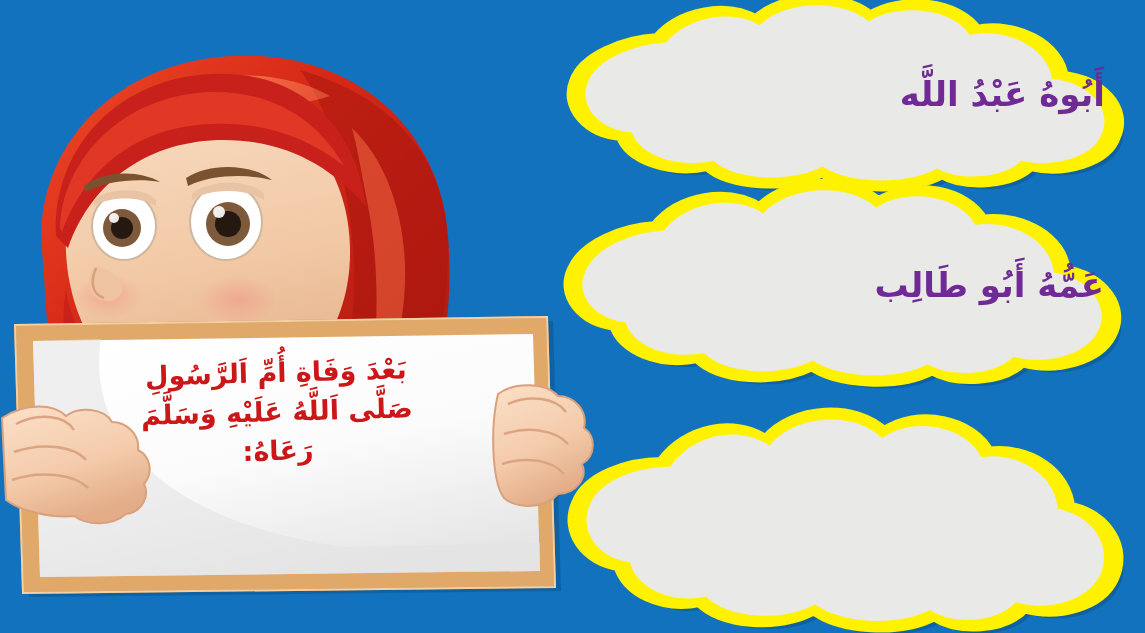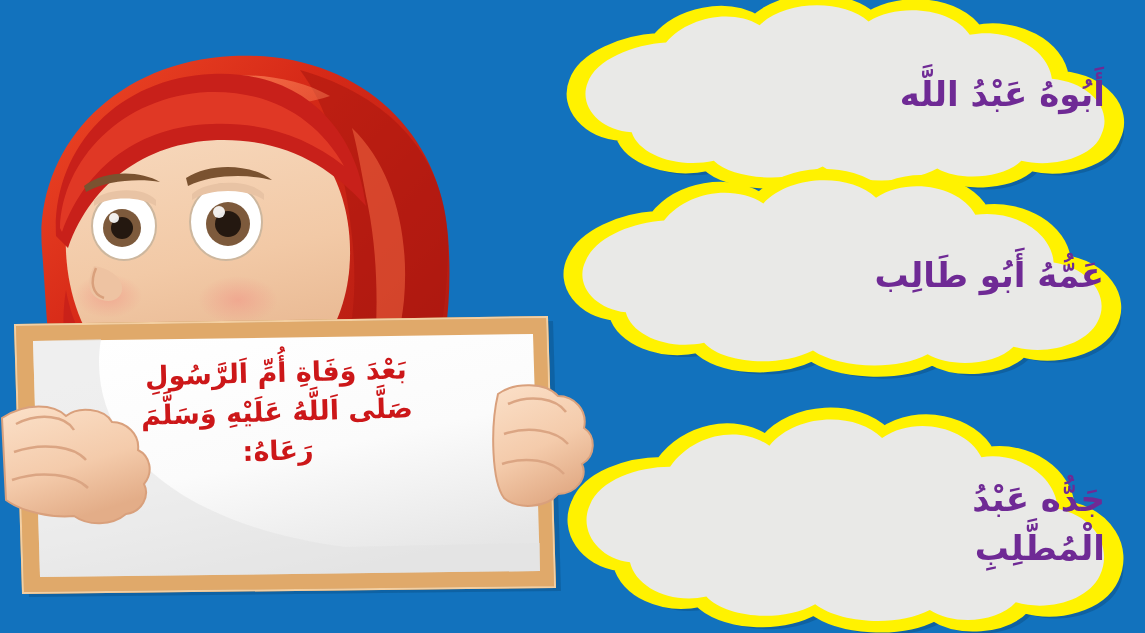--- a/index.html
+++ b/index.html
@@ -32,21 +32,21 @@
     font-family:"DejaVu Sans", sans-serif;
     font-weight:bold;
     font-size:33px;
     line-height:1.32;
     letter-spacing:0.5px;
     pointer-events:none;
     padding:0 40px;
   }
 
   #cloud-1 { left:530px; top:6px;  width:615px; height:176px; }
-  #cloud-2 { left:524px; top:180px; width:620px; height:190px; }
+  #cloud-2 { left:524px; top:190px; width:620px; height:190px; }
   #cloud-3 { left:538px; top:418px; width:607px; height:212px; }
 
   #cloud-1 .cloud-text { font-size:34px; }
   #cloud-2 .cloud-text { font-size:34px; }
   #cloud-3 .cloud-text { font-size:34px; line-height:1.45; }
 
   
   #girl {
     position:absolute;
     left:0; top:0;
@@ -347,19 +347,15 @@
                  C 362 214, 302 210, 276 190
                  C 240 210, 182 204, 162 182
                  C 124 190, 88 172, 82 146
                  C 48 142, 28 112, 40 86
                  C 50 60, 90 46, 124 46 Z"></path>
       </defs>
       <use href="#cshape3" x="7" y="9" fill="#0b4f86" opacity="0.5"></use>
       <use href="#cshape3" fill="#fff200" stroke="#fff200" stroke-width="14"></use>
       <use href="#cshape3" fill="#e9e9e7" transform="translate(303.5,106) scale(0.955) translate(-303.5,-106)"></use>
     </svg>
-    <div class="cloud-text">
-      <span style="display:block">جَدُّه عَبْدُ</span>
-      <span style="display:block">الْمُطَّلِبِ</span>
-    </div>
   </div>
 
 </div>
 
 </body></html>

